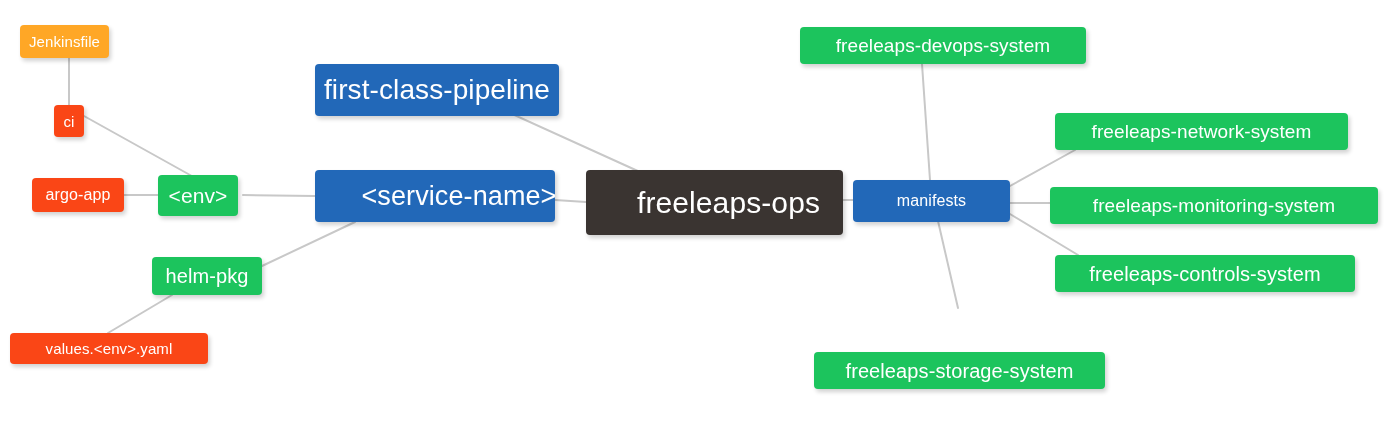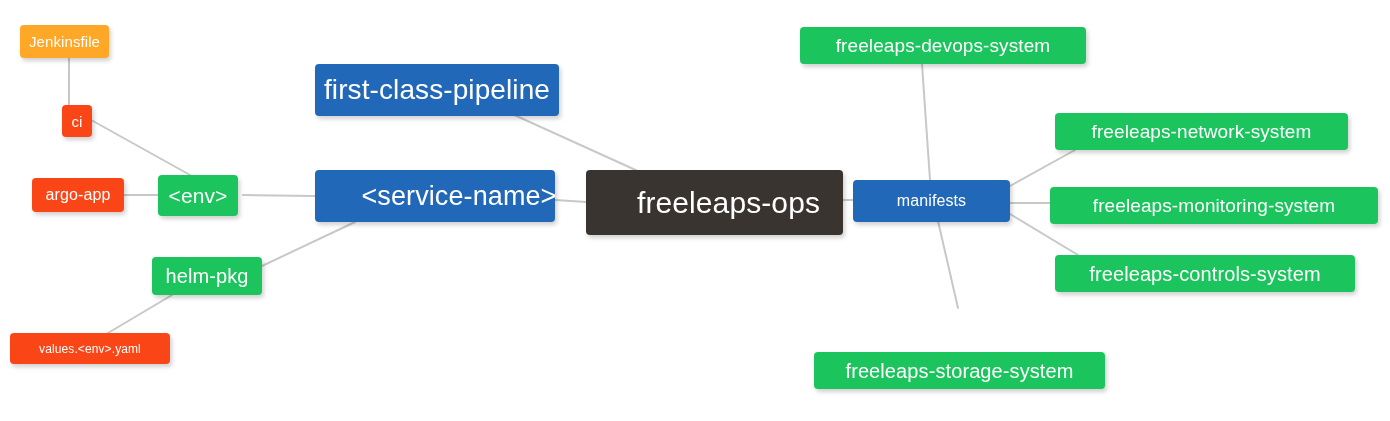--- a/index.html
+++ b/index.html
@@ -35,25 +35,25 @@
       <line x1="555" y1="200" x2="586" y2="202" stroke="#c8c8c8" stroke-width="2" stroke-linecap="round"></line>
       <line x1="843" y1="200" x2="853" y2="200" stroke="#c8c8c8" stroke-width="2" stroke-linecap="round"></line>
       <line x1="930" y1="180" x2="922" y2="64" stroke="#c8c8c8" stroke-width="2" stroke-linecap="round"></line>
       <line x1="1010" y1="186" x2="1075" y2="150" stroke="#c8c8c8" stroke-width="2" stroke-linecap="round"></line>
       <line x1="1010" y1="203" x2="1050" y2="203" stroke="#c8c8c8" stroke-width="2" stroke-linecap="round"></line>
       <line x1="1010" y1="214" x2="1078" y2="255" stroke="#c8c8c8" stroke-width="2" stroke-linecap="round"></line>
       <line x1="938" y1="221" x2="958" y2="308" stroke="#c8c8c8" stroke-width="2" stroke-linecap="round"></line>
     </svg>
   <div id="nodes">
       <div class="node n-orange" style="left: 20px; top: 25px; width: 89px; height: 33px; font-size: 15px;">Jenkinsfile</div>
-      <div class="node n-red" style="left: 54px; top: 105px; width: 30px; height: 32px; font-size: 15px; margin-left: 8px;">ci</div>
+      <div class="node n-red" style="left: 54px; top: 105px; width: 30px; height: 32px; font-size: 15px;">ci</div>
       <div class="node n-red" style="left: 32px; top: 178px; width: 92px; height: 34px; font-size: 16px;">argo-app</div>
       <div class="node n-green" style="left: 158px; top: 175px; width: 80px; height: 41px; font-size: 21px;">&lt;env&gt;</div>
       <div class="node n-green" style="left: 152px; top: 257px; width: 110px; height: 38px; font-size: 20px;">helm-pkg</div>
-      <div class="node n-red" style="left: 10px; top: 333px; width: 160px; height: 31px; font-size: 12px;">values.&lt;env&gt;.yaml</div>
+      <div class="node n-red" style="left: 10px; top: 333px; width: 198px; height: 31px; font-size: 15px;">values.&lt;env&gt;.yaml</div>
       <div class="node n-blue" style="left: 315px; top: 36px; width: 244px; height: 52px; font-size: 28px; margin-top: 28px;">first-class-pipeline</div>
       <div class="node n-blue" style="left: 315px; top: 170px; width: 240px; height: 52px; font-size: 27px; padding-left: 48px;">&lt;service-name&gt;</div>
       <div class="node n-dark" style="left: 586px; top: 170px; width: 257px; height: 65px; font-size: 30px;">freeleaps-ops</div>
       <div class="node n-blue" style="left: 853px; top: 180px; width: 157px; height: 42px; font-size: 16px;">manifests</div>
       <div class="node n-green" style="left: 800px; top: 27px; width: 286px; height: 37px; font-size: 19px;">freeleaps-devops-system</div>
       <div class="node n-green" style="left: 1055px; top: 113px; width: 293px; height: 37px; font-size: 19px;">freeleaps-network-system</div>
       <div class="node n-green" style="left: 1050px; top: 187px; width: 328px; height: 37px; font-size: 19px;">freeleaps-monitoring-system</div>
       <div class="node n-green" style="left: 1055px; top: 255px; width: 300px; height: 37px; font-size: 20px;">freeleaps-controls-system</div>
       <div class="node n-green" style="left: 814px; top: 308px; width: 291px; height: 37px; font-size: 20px; margin-top: 44px;">freeleaps-storage-system</div>
     </div>

